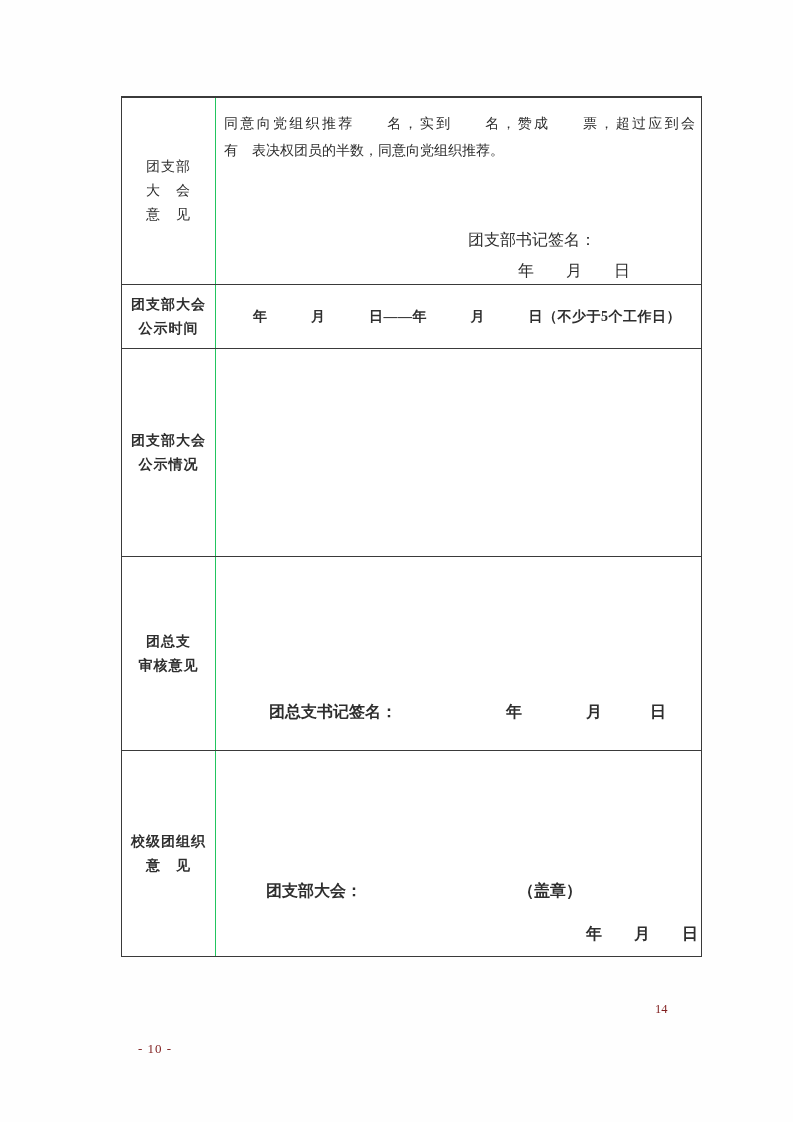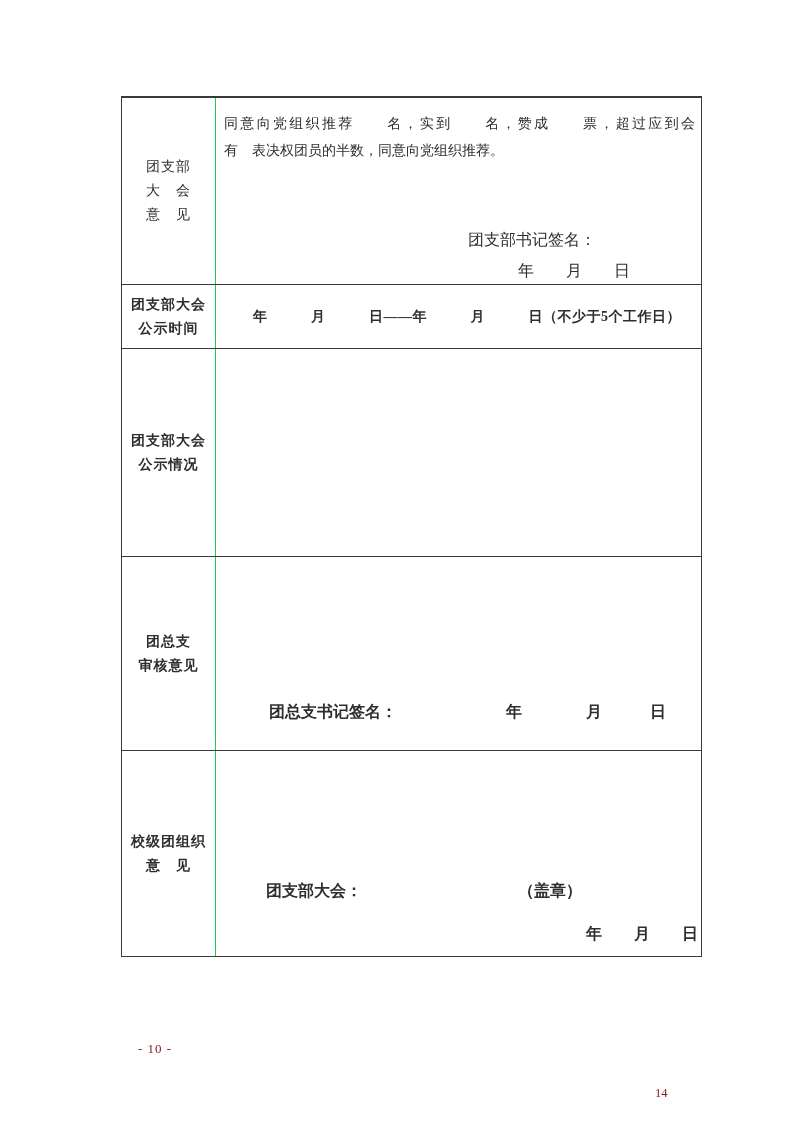--- a/index.html
+++ b/index.html
@@ -44,21 +44,21 @@
   .abs-line { position: absolute; font-size: 16px; line-height: 18px; white-space: nowrap; }
 
   .r2 .content-cell { display: flex; align-items: center; }
   .pubtime-line { padding-left: 37px; font-size: 14px; white-space: nowrap; letter-spacing: 0.5px; text-align: right; }
 
   .footer-num {
     position: absolute; font-size: 13px; color: #7f1d1d;
     font-family: "Liberation Serif", "DejaVu Serif", serif;
   }
   .footer-left { left: 138px; top: 1041px; letter-spacing: 1px; }
-  .footer-right { left: 655px; top: 1086px; font-size: 12.5px; }
+  .footer-right { left: 655px; top: 1002px; font-size: 12.5px; }
 </style>
 </head>
 <body>
 
 <div class="page">
 
   <div class="form-table">
 
     <div class="frow r1">
       <div class="label-cell">

